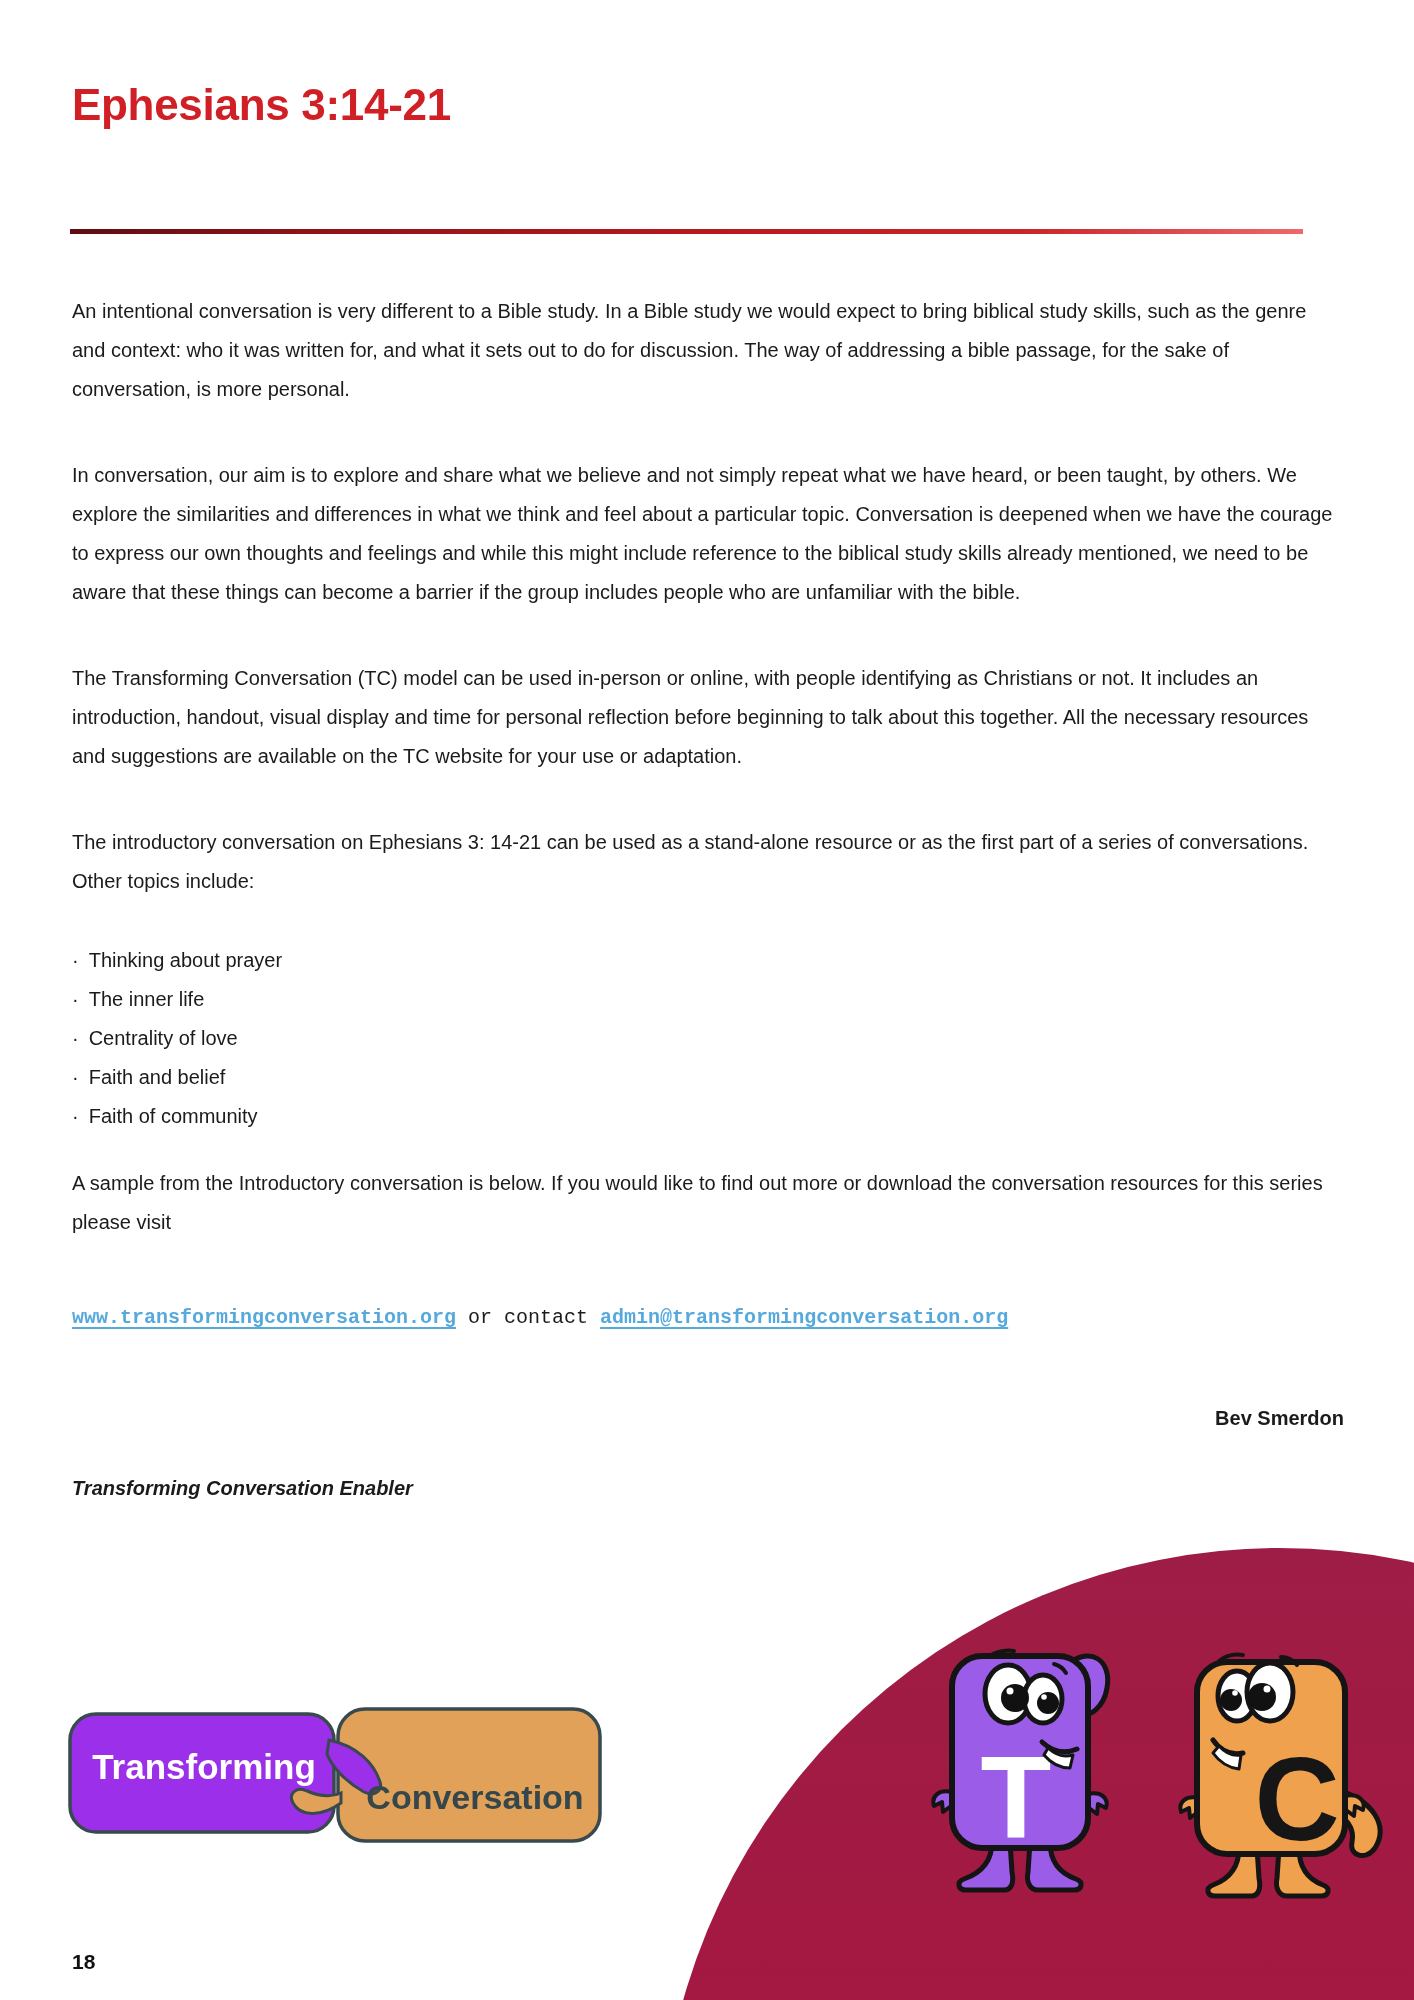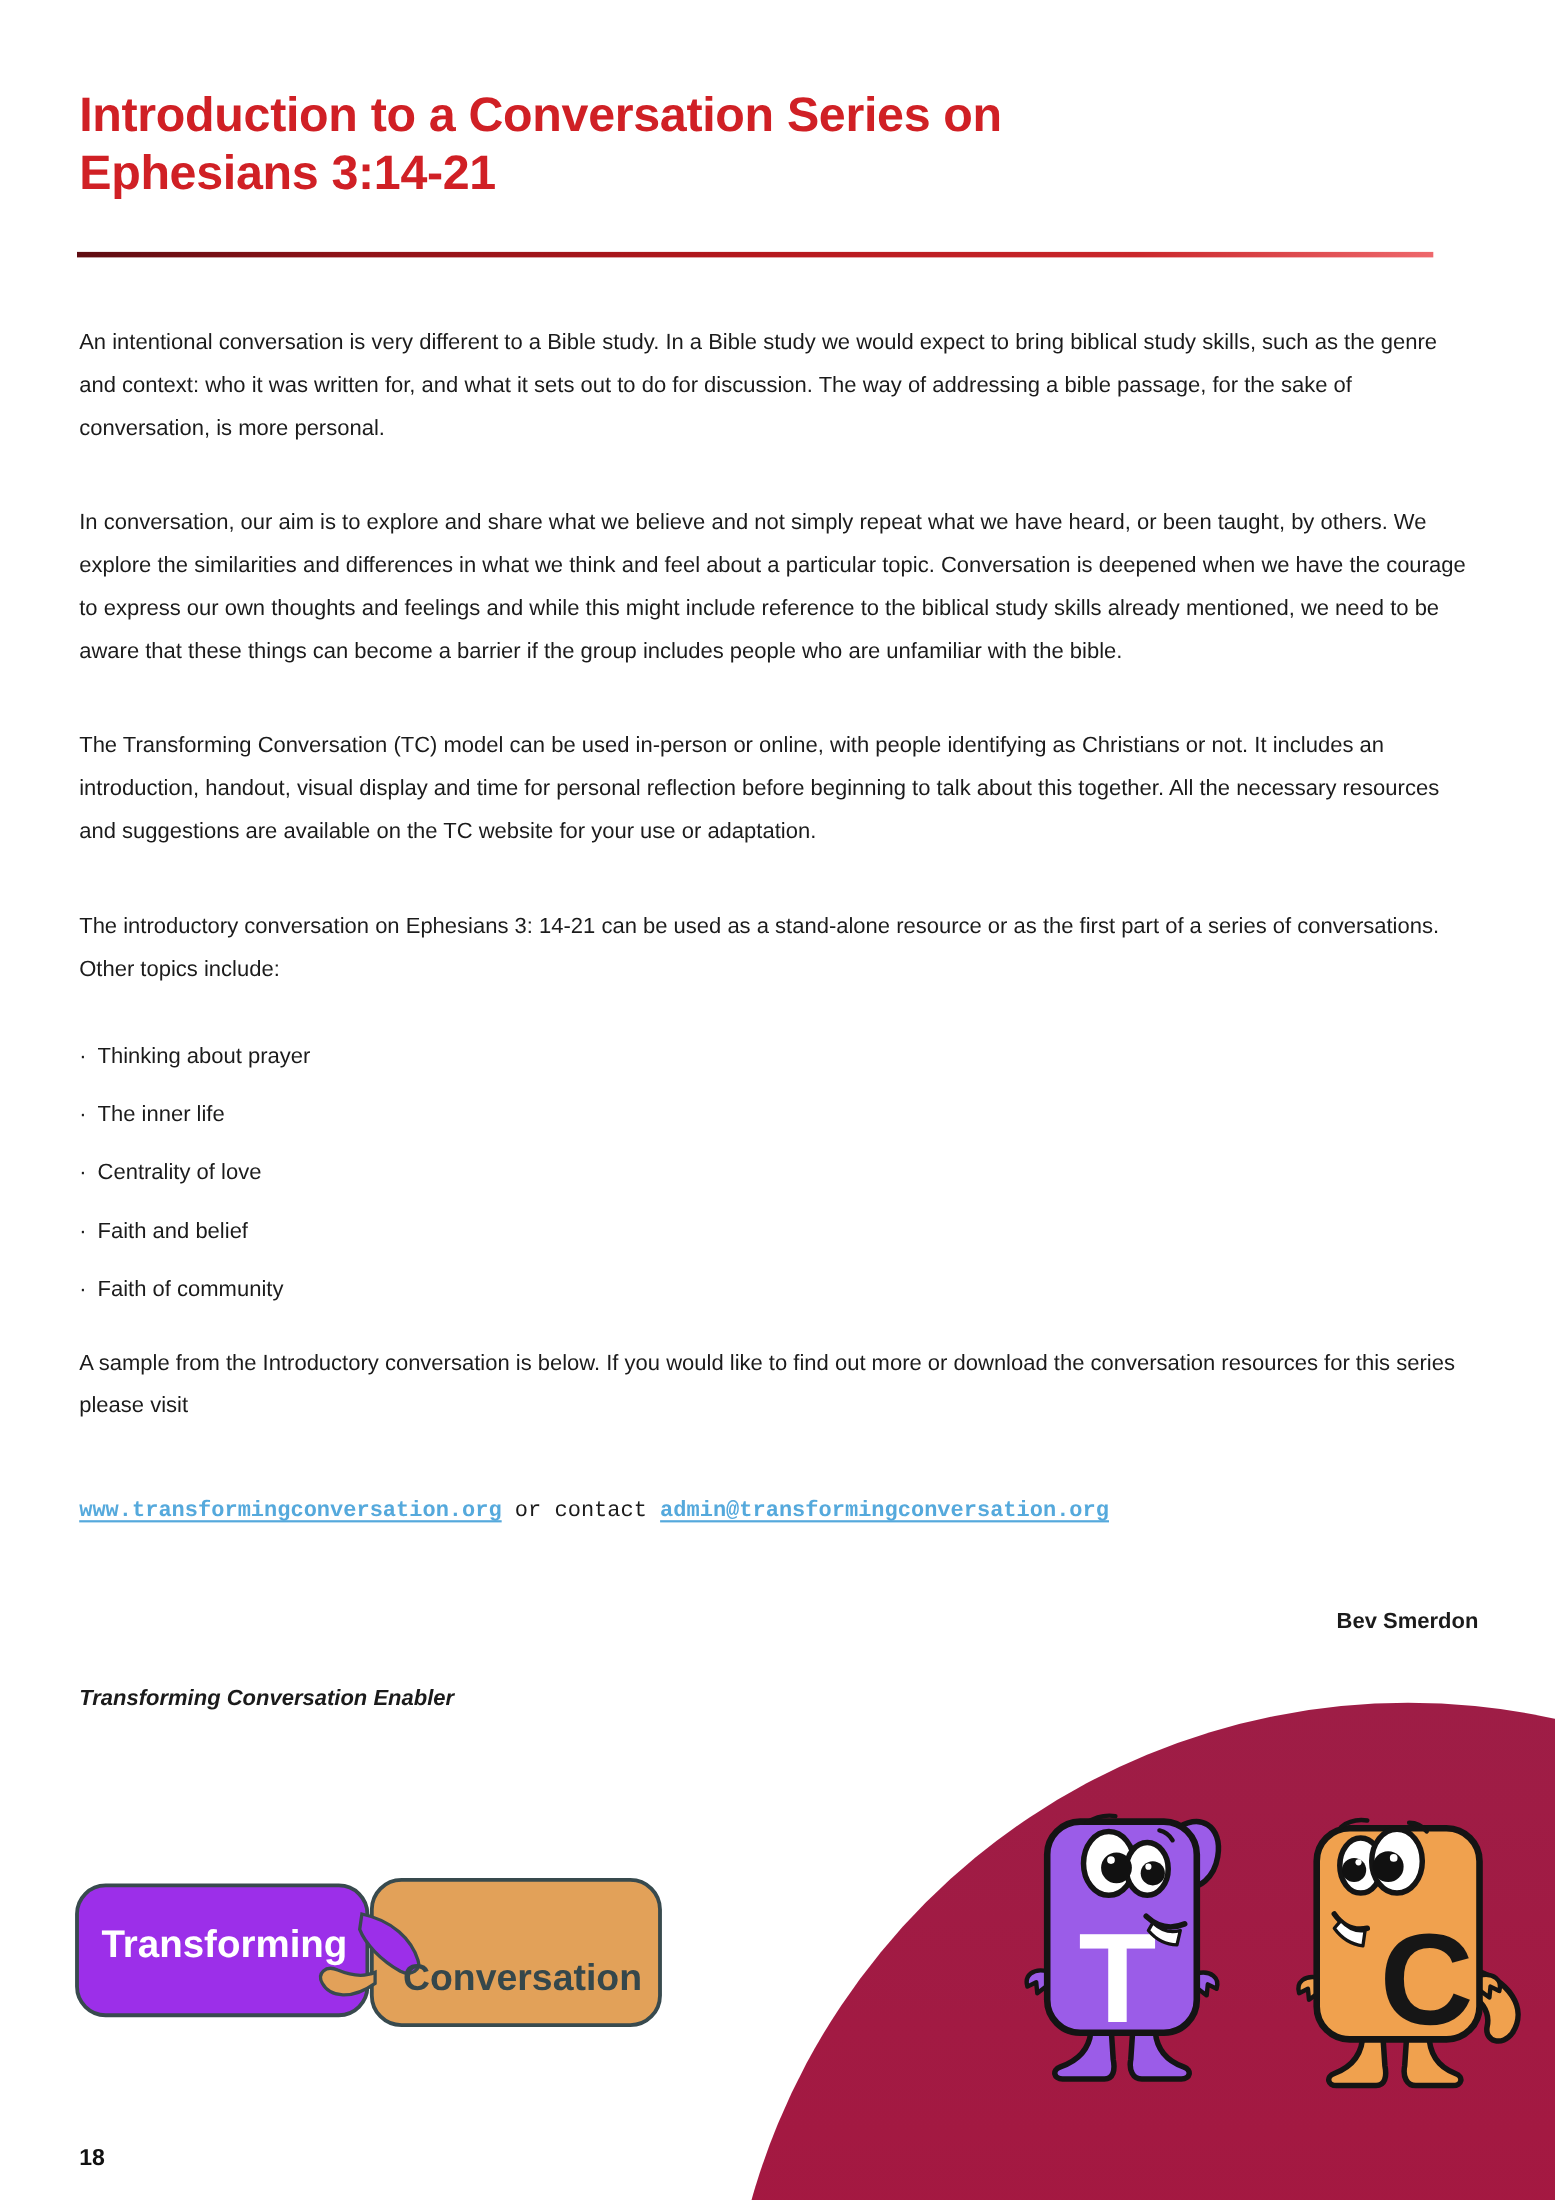--- a/index.html
+++ b/index.html
@@ -27,21 +27,21 @@
     position:absolute;left:72px;top:292px;width:1272px;
     font-size:20px;line-height:39px;
   }
   #content p{margin:0;}
   .mb-p{margin-bottom:47px !important;}
   .mb-p4{margin-bottom:40px !important;}
   .mb-list{margin-bottom:28px !important;}
   .mb-p5{margin-bottom:56px !important;}
   .mb-links{margin-bottom:62px !important;font-family:Liberation Mono, monospace;}
   .mb-name{margin-bottom:31px !important;}
-  .li{white-space:nowrap;margin-top:14px;}
+  .li{white-space:nowrap;}
   .bullet{margin-right:10px;}
   a.doclink{
     color:#55a9dc;font-weight:bold;text-decoration:underline;
     text-decoration-thickness:2px;text-underline-offset:4px;cursor:pointer;
   }
   .sig-name{font-weight:bold;text-align:right;}
   .sig-role{font-weight:bold;font-style:italic;}
   
   #crimson-circle{
     position:absolute;left:660px;top:1548px;width:1240px;height:1240px;
@@ -56,21 +56,20 @@
     position:absolute;left:72px;top:1950px;
     font-size:21px;font-weight:bold;color:#111;
   }
 </style>
 </head>
 <body>
 
 <div id="page">
 
   <h1 id="title" style="margin:0">
-    <div>Introduction to a Conversation Series on</div>
     <div>Ephesians 3:14-21</div>
   </h1>
   <div id="title-divider"></div>
 
   <div id="crimson-circle"></div>
 
   <div id="content">
     <p class="mb-p">An intentional conversation is very different to a Bible study. In a Bible study we would expect to bring biblical study skills, such as the genre and context: who it was written for, and what it sets out to do for discussion. The way of addressing a bible passage, for the sake of conversation, is more personal.</p>
     <p class="mb-p">In conversation, our aim is to explore and share what we believe and not simply repeat what we have heard, or been taught, by others. We explore the similarities and differences in what we think and feel about a particular topic. Conversation is deepened when we have the courage to express our own thoughts and feelings and while this might include reference to the biblical study skills already mentioned, we need to be aware that these things can become a barrier if the group includes people who are unfamiliar with the bible.</p>
     <p class="mb-p">The Transforming Conversation (TC) model can be used in-person or online, with people identifying as Christians or not. It includes an introduction, handout, visual display and time for personal reflection before beginning to talk about this together. All the necessary resources and suggestions are available on the TC website for your use or adaptation.</p>

